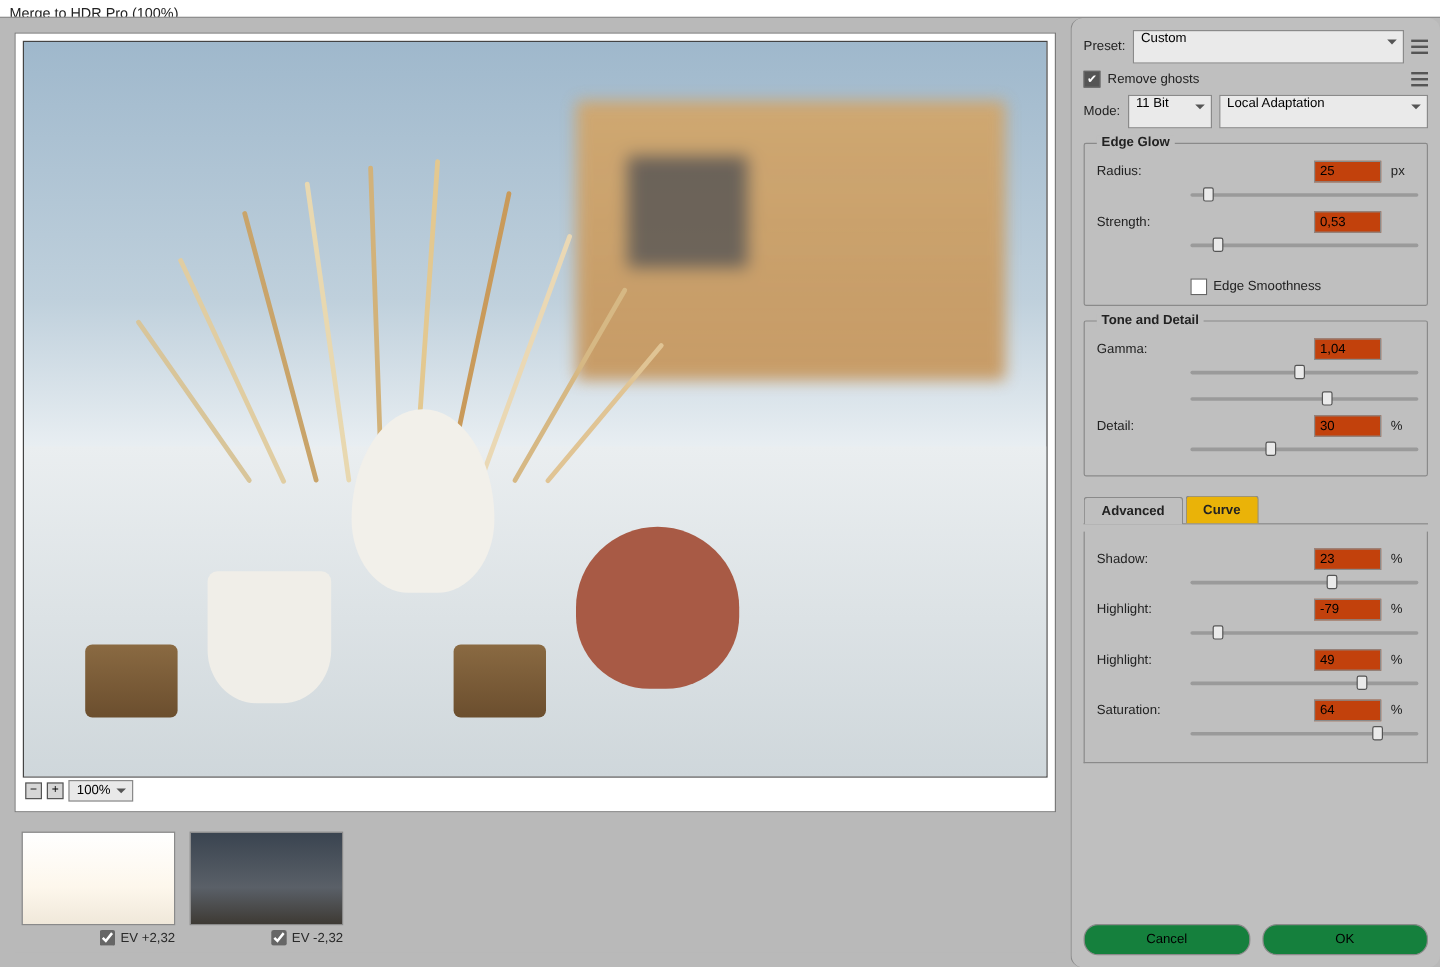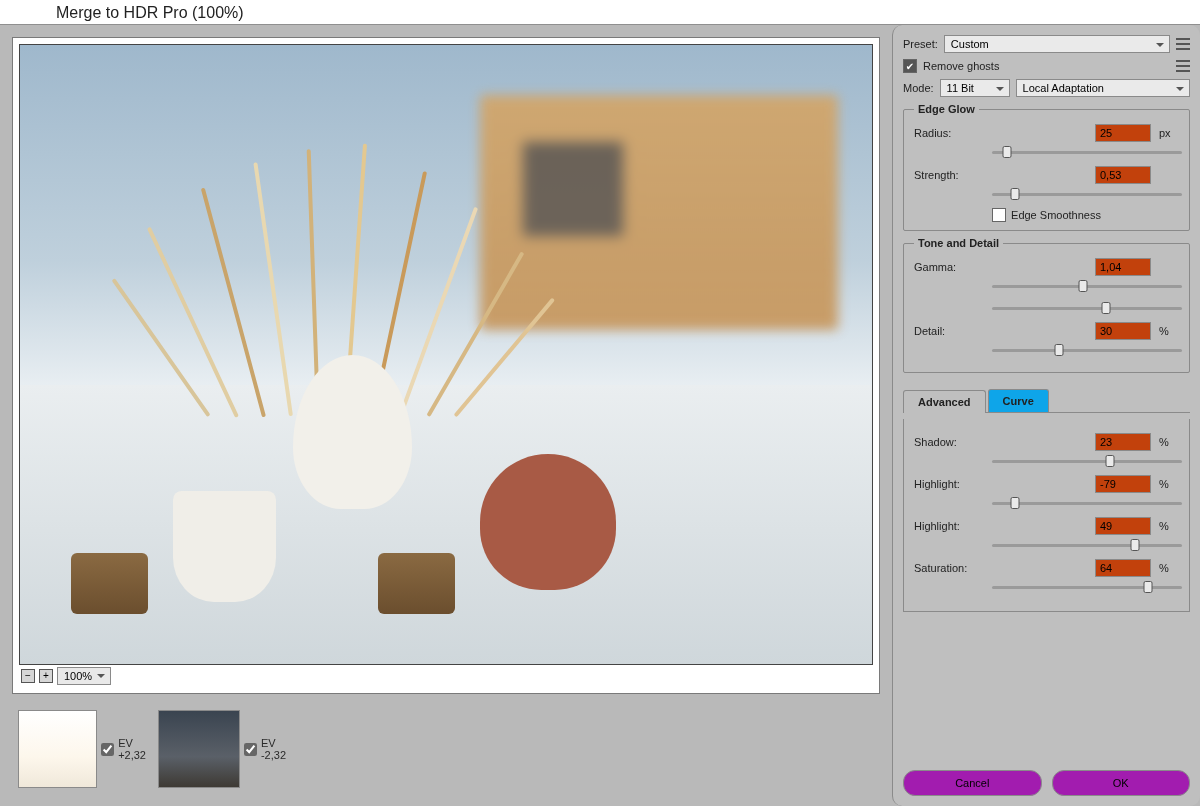--- a/index.html
+++ b/index.html
@@ -1,19 +1,19 @@
 <!DOCTYPE html>
 <html><head>
 <meta charset="utf-8">
 <style>
 * { box-sizing: border-box; margin: 0; padding: 0; font-family: "Segoe UI", Tahoma, sans-serif; font-size: 11px; }
 html, body { width: 1200px; height: 806px; background: #fff; }
 
 .window { width: 1200px; height: 806px; display: flex; flex-direction: column; }
-.titlebar { height: 24px; padding: 4px 8px; background: #fff; color: #222; font-size: 16px; margin-left: 48px; }
+.titlebar { height: 14px; padding: 4px 8px; background: #fff; color: #222; font-size: 12px; }
 
 .body { flex: 1; display: flex; background: #b9b9b9; border-top: 1px solid #8f8f8f; }
 
 
 .left { flex: 1; display: flex; flex-direction: column; padding: 12px; gap: 8px; }
 .preview-frame { flex: 1; border: 1px solid #7a7a7a; background: #fff; padding: 6px; display: flex; flex-direction: column; }
 .preview { flex: 1; border: 1px solid #444; position: relative; overflow: hidden; background: linear-gradient(180deg, #9fb8cc 0%, #bfd0dc 35%, #e8eef2 55%, #e0e6ea 100%); }
 .window-pane { position: absolute; top: 8%; right: 4%; width: 42%; height: 38%; background: linear-gradient(180deg, #d9a25a 0%, #c58c48 100%); border-radius: 4px; filter: blur(6px); opacity: 0.8; }
 .window-pane .hole { position: absolute; top: 20%; left: 12%; width: 28%; height: 40%; background: #5a4a3a; filter: blur(3px); }
 .sill { position: absolute; bottom: 0; left: 0; right: 0; height: 45%; background: linear-gradient(180deg, #eaeef0 0%, #cfd7db 100%); }
@@ -26,62 +26,62 @@
 .candle.c1 { left: 6%; }
 .candle.c2 { left: 42%; }
 
 .zoom-row { height: 22px; display: flex; align-items: center; gap: 4px; padding: 4px 2px; }
 .zoom-btn { width: 14px; height: 14px; border: 1px solid #555; background: #d6d6d6; display: flex; align-items: center; justify-content: center; font-size: 10px; line-height: 1; cursor: pointer; }
 .zoom-select { height: 18px; border: 1px solid #8a8a8a; background: #e9e9e9; padding: 0 18px 0 6px; position: relative; display: inline-flex; align-items: center; }
 .zoom-select::after { content: ""; position: absolute; right: 5px; top: 6px; border: 4px solid transparent; border-top-color: #555; }
 
 .filmstrip-wrap { background: #b9b9b9; padding: 2px; }
 .filmstrip { display: flex; gap: 12px; padding: 6px 4px 4px; }
-.thumb { width: 128px; display: flex; flex-direction: row; gap: 4px; }
+.thumb { width: 128px; display: flex; flex-direction: column; gap: 4px; align-items: flex-end; }
 .thumb .img { width: 128px; height: 78px; border: 1px solid #8a8a8a; position: relative; overflow: hidden; }
 .thumb.sel .img { border: 2px solid #3da83d; }
 .thumb .img.over { background: linear-gradient(180deg, #fff 0%, #fdf7ec 60%, #f0e8da 100%); }
 .thumb .img.norm { background: linear-gradient(180deg, #c8d4dc 0%, #e5e8ea 60%, #d6d2c8 100%); }
 .thumb .img.under { background: linear-gradient(180deg, #3a4450 0%, #5a6068 60%, #3e3a34 100%); }
 .thumb .cap { display: flex; align-items: center; gap: 4px; color: #2a2a2a; }
 .thumb .cap input[type=checkbox] { width: 13px; height: 13px; accent-color: #666; }
 
 
 .right { width: 308px; background: #bfbfbf; border-left: 1px solid #8a8a8a; display: flex; flex-direction: column; padding: 10px 10px 10px 10px; gap: 6px; border-radius: 10px; }
 .row { display: flex; align-items: center; gap: 6px; }
 .lbl { color: #222; }
-.select { flex: 1; height: 18px; border: 1px solid #8a8a8a; background: #eaeaea; display: flex; align-items: center; padding: 0 18px 0 6px; position: relative; }
+.select { flex: 1; height: 28px; border: 1px solid #8a8a8a; background: #eaeaea; display: flex; align-items: flex-start; padding: 0 18px 0 6px; position: relative; }
 .select::after { content: ""; position: absolute; right: 5px; top: 7px; border: 4px solid transparent; border-top-color: #555; }
 .menu-icn { width: 14px; height: 12px; display: flex; flex-direction: column; justify-content: space-between; cursor: pointer; }
 .menu-icn span { height: 2px; background: #555; }
 
 .chk { width: 14px; height: 14px; border: 1px solid #666; background: #fff; display: inline-flex; align-items: center; justify-content: center; }
 .chk.checked { background: #555; color: #fff; font-size: 10px; }
 
 .group { border: 1px solid #8a8a8a; border-radius: 2px; padding: 10px 10px 8px; position: relative; margin-top: 6px; }
 .group .title { position: absolute; top: -7px; left: 10px; background: #bfbfbf; padding: 0 4px; font-weight: 600; color: #222; }
 
 .slider-row { display: flex; align-items: center; gap: 8px; margin: 4px 0 2px; }
 .slider-row .slbl { width: 70px; color: #222; }
 .slider-row .val { width: 56px; height: 18px; border: 1px solid #8a8a8a; background: #c2410c; padding: 0 4px; display: flex; align-items: center; }
 .slider-row .unit { width: 20px; color: #222; }
 .slider { position: relative; height: 16px; margin: 0 0 6px 78px; width: 190px; }
 .slider .track { position: absolute; top: 7px; left: 0; right: 0; height: 3px; background: #9a9a9a; border-radius: 2px; }
 .slider .thumb { position: absolute; top: 2px; width: 9px; height: 12px; background: #eaeaea; border: 1px solid #555; border-radius: 2px; transform: translateX(-50%); cursor: pointer; }
 
-.inline-chk { display: flex; align-items: center; gap: 5px; justify-content: center; margin-top: 6px; text-align: right; }
+.inline-chk { display: flex; align-items: center; gap: 5px; justify-content: center; margin-top: 20px; text-align: right; }
 
 .tabs { display: flex; border-bottom: 1px solid #8a8a8a; margin-top: 10px; }
-.tab { padding: 5px 14px; border: 1px solid #8a8a8a; border-bottom: none; background: #0ea5e9; margin-right: 2px; cursor: pointer; font-weight: 600; color: #222; border-top-left-radius: 3px; border-top-right-radius: 3px; }
+.tab { padding: 5px 14px; border: 1px solid #8a8a8a; border-bottom: none; background: #eab308; margin-right: 2px; cursor: pointer; font-weight: 600; color: #222; border-top-left-radius: 3px; border-top-right-radius: 3px; }
 .tab.active { background: #bfbfbf; position: relative; top: 1px; }
 
 .tab-body { border: 1px solid #8a8a8a; border-top: none; padding: 10px; }
 
 .buttons { margin-top: auto; display: flex; gap: 10px; padding-top: 10px; }
-.btn { flex: 1; height: 26px; border: 1px solid #8a8a8a; background: #a21caf; border-radius: 12px; display: flex; align-items: center; justify-content: center; cursor: pointer; }
+.btn { flex: 1; height: 26px; border: 1px solid #8a8a8a; background: #15803d; border-radius: 12px; display: flex; align-items: center; justify-content: center; cursor: pointer; }
 
 </style>
 </head>
 <body>
 
 <div class="window">
   <div class="titlebar">Merge to HDR Pro (100%)</div>
   <div class="body">
 
     <div class="left">

